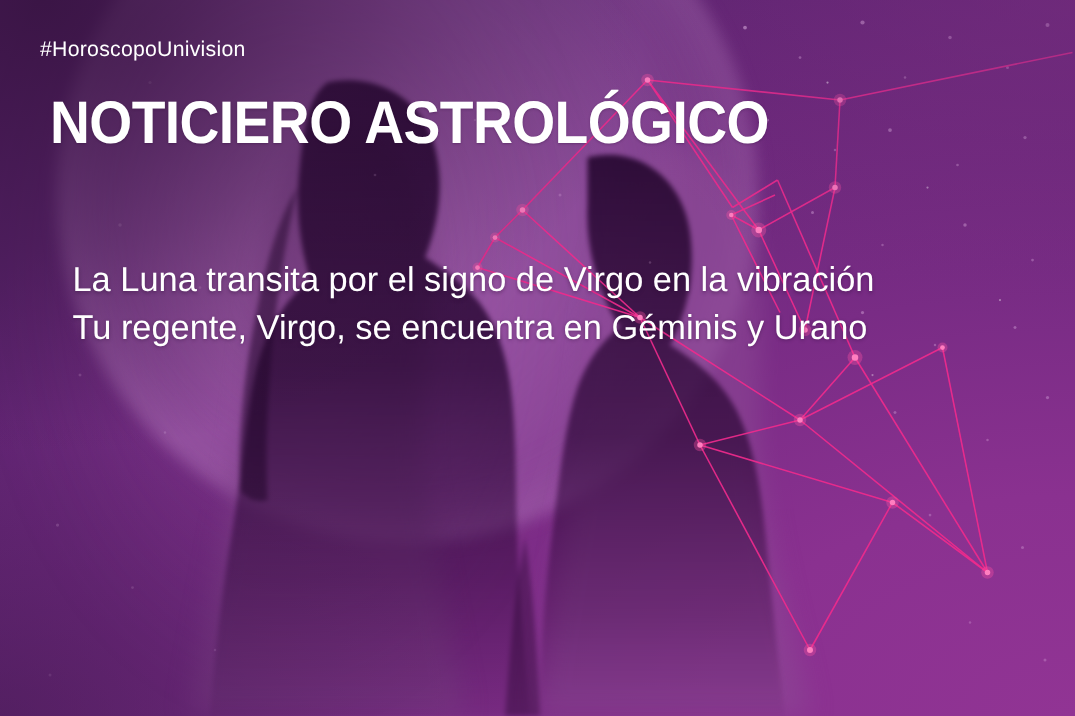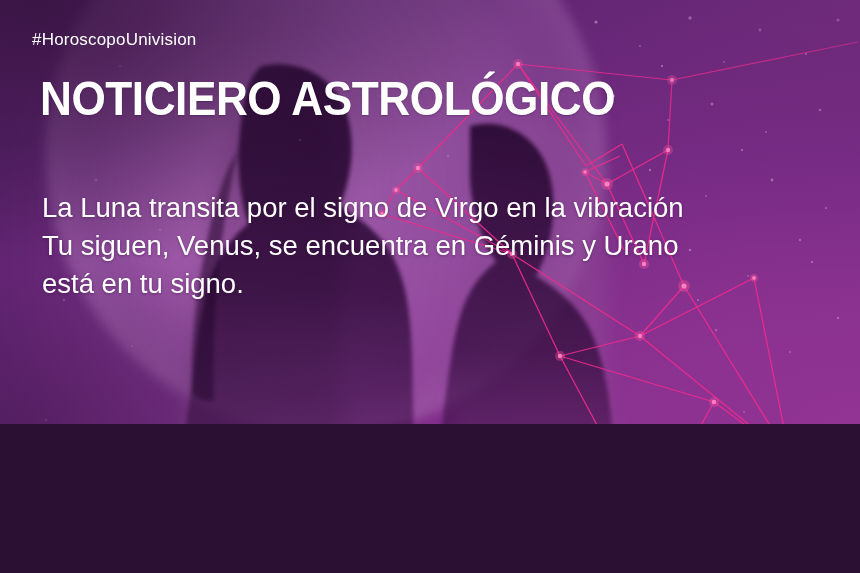--- a/index.html
+++ b/index.html
@@ -8,21 +8,21 @@
     padding: 0;
     background: #2b1033;
   }
   body {
     font-family: "Liberation Sans", sans-serif;
   }
 
   #card {
     position: relative;
     width: 860px;
-    height: 424px;
+    height: 573px;
     overflow: hidden;
     background: #1d4ed8;
     -webkit-font-smoothing: antialiased;
   }
 
   
   .layer {
     position: absolute;
     inset: 0;
     pointer-events: none;
@@ -130,21 +130,21 @@
     transform: scaleX(0.92);
     transform-origin: left center;
     text-shadow: 0 1px 2px rgba(40,10,50,0.30);
   }
 
   #body-copy {
     position: absolute;
     left: 42px;
     top: 189px;
     width: 790px;
-    margin: 0;
+    margin: 16px;
     font-size: 27.5px;
     line-height: 38px;
     font-weight: 400;
     color: #ffffff;
     text-shadow: 0 1px 3px rgba(45,12,55,0.40);
   }
   #body-copy .ln { display: block; white-space: nowrap; }
 </style>
 </head>
 <body>
@@ -367,18 +367,17 @@
 
   <div class="layer" id="bg-vignette"></div>
 
   <div id="content">
     <div id="hashtag">#HoroscopoUnivision</div>
 
     <h1 id="headline">NOTICIERO ASTROLÓGICO</h1>
 
     <p id="body-copy">
       <span class="ln">La Luna transita por el signo de Virgo en la vibración</span>
-      <span class="ln">Tu siguen, Venus, se encuentra en Géminis y Urano</span>
-      <span class="ln">está en tu signo.</span>
+      <span class="ln">Tu regente, Virgo, se encuentra en Géminis y Urano</span>
     </p>
   </div>
 
 </div>
 
 </body></html>

